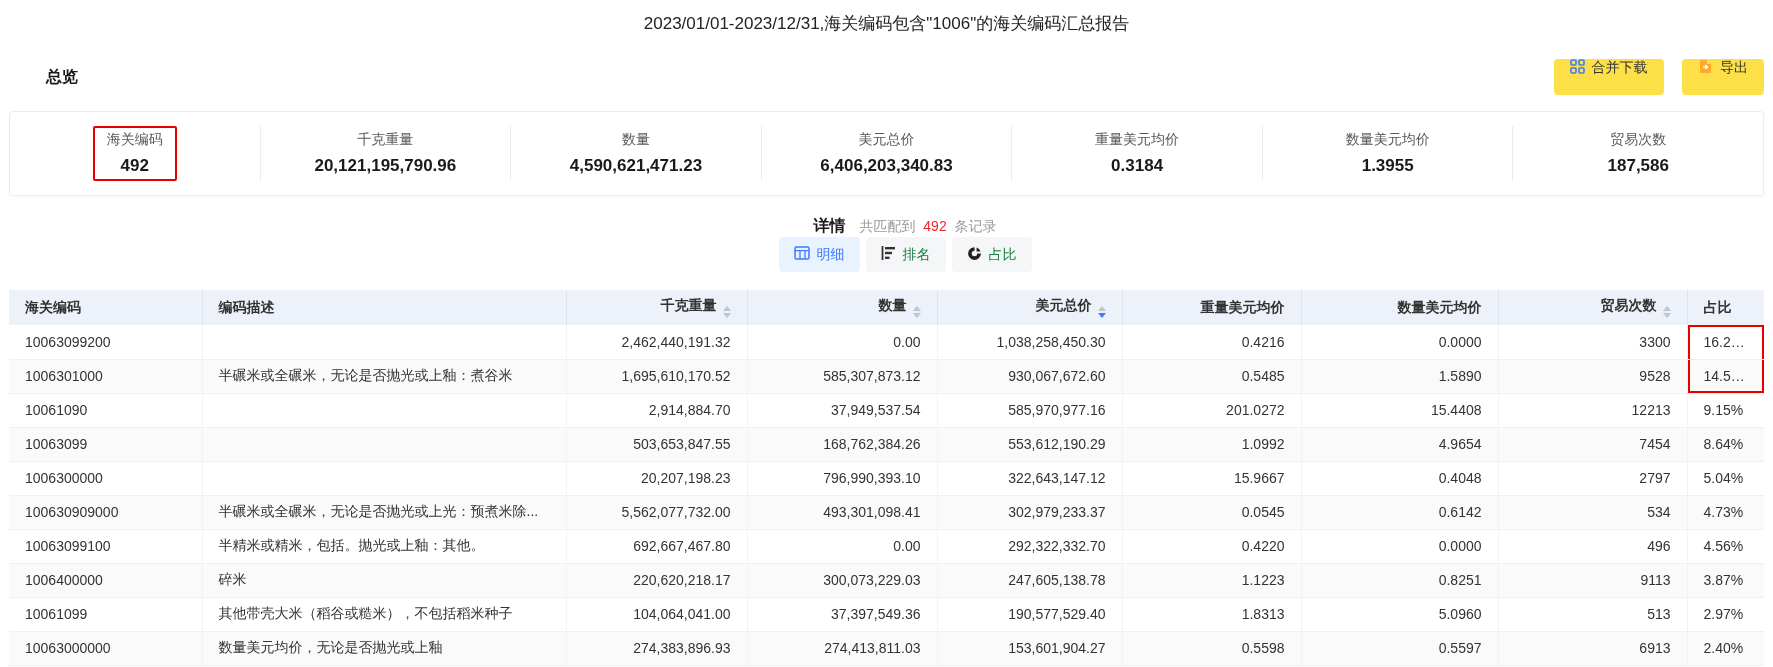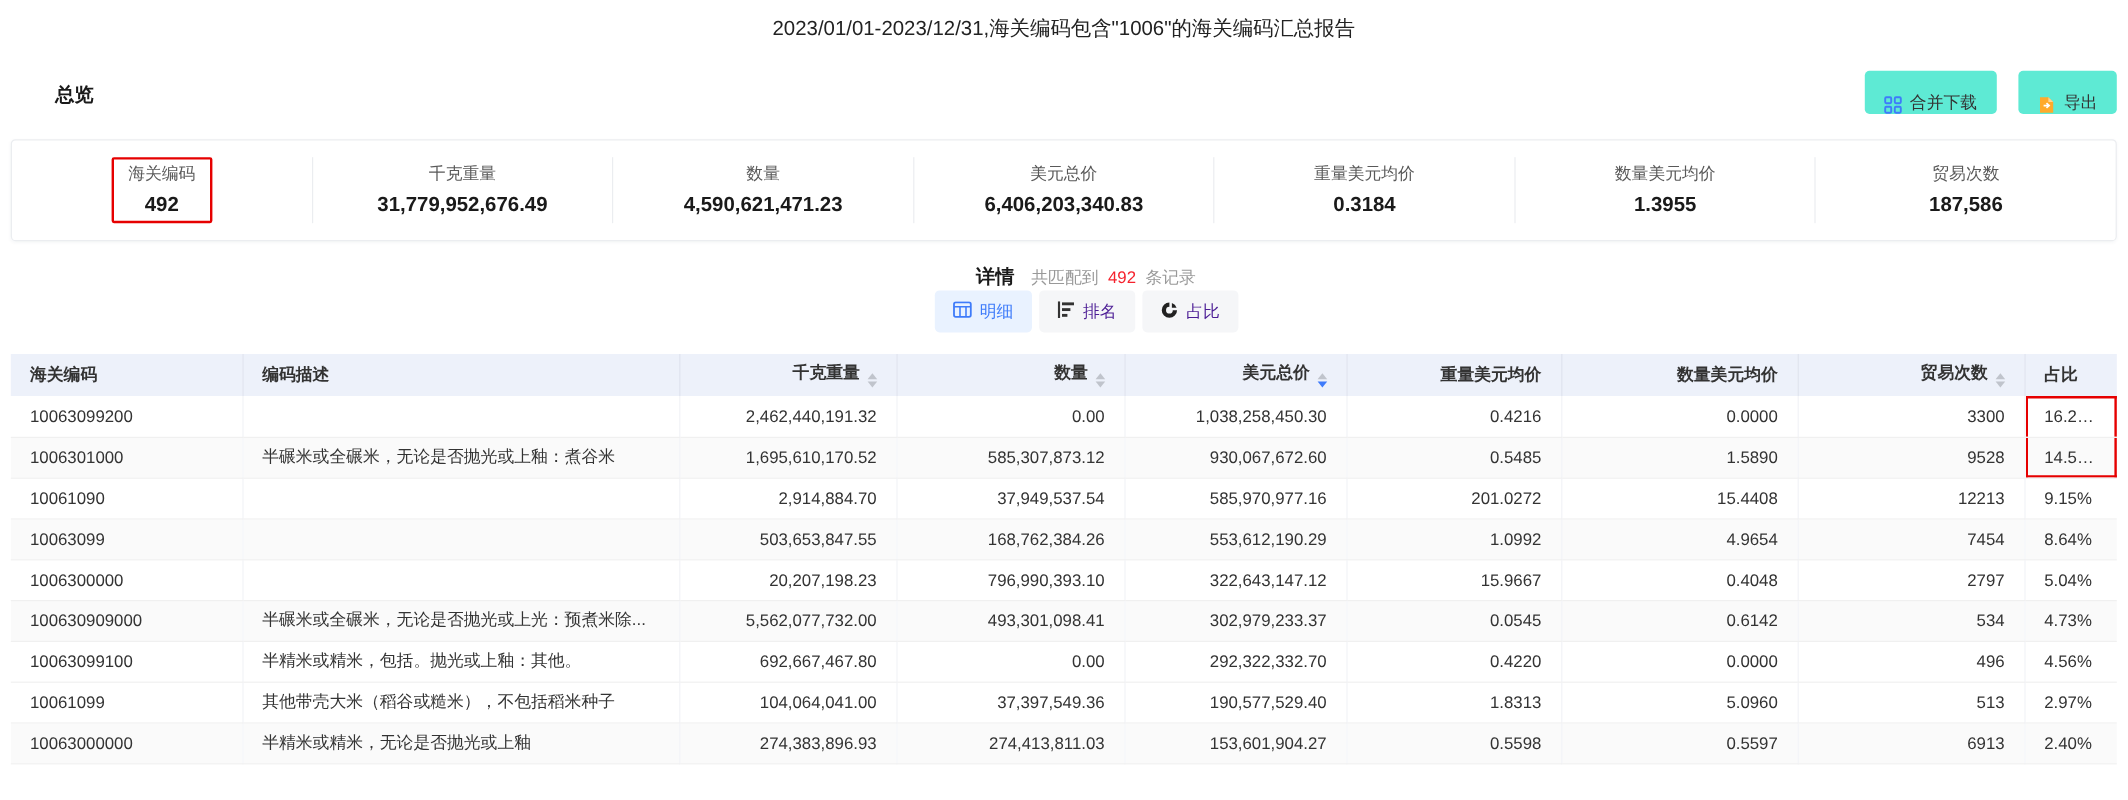--- a/index.html
+++ b/index.html
@@ -5,22 +5,22 @@
   * { margin:0; padding:0; box-sizing:border-box; }
   html,body { width:1773px; height:667px; background:#fff; overflow:hidden;
     font-family:"Liberation Sans","DejaVu Sans",sans-serif; color:#262626; }
   .page { padding:8px 9px 0 9px; }
 
   .report-title { text-align:center; font-size:17px; font-weight:500; color:#222; padding:4px 0 10px 0; }
 
   .section-row { display:flex; align-items:center; justify-content:space-between; margin-top:14px;margin-left:37px; }
   .section-title { font-size:16px; font-weight:700; color:#1a1a1a; }
 
-  .btn { display:inline-flex; align-items:flex-end; gap:7px; height:36px; padding:0 16px;
-    background:#5eead4; border:none; border-radius:4px; font-size:14px; color:#333; cursor:pointer;
+  .btn { display:inline-flex; align-items:flex-start; gap:7px; height:36px; padding:0 16px;
+    background:#fde047; border:none; border-radius:4px; font-size:14px; color:#333; cursor:pointer;
     font-family:Liberation Sans, sans-serif; }
   .btn + .btn { margin-left:14px; }
   .btn svg { display:block; }
 
   
   .stat-card { margin-top:16px; display:flex; align-items:stretch; border:1px solid #ebedf0;
     border-radius:4px; background:#fff; padding:14px 0; box-shadow:0 1px 3px rgba(20,40,80,.04); }
   .stat-item { flex:1; display:flex; align-items:center; justify-content:center; position:relative; }
   .stat-item + .stat-item { border-left:1px solid #ebedf0; }
   .stat-box { text-align:center; padding:3px 12px; border:2px solid transparent; border-radius:2px; }
@@ -28,21 +28,21 @@
   .stat-label { font-size:14px; color:#595959; }
   .stat-value { font-size:17px; font-weight:700; color:#1a1a1a; margin-top:7px; }
 
   
   .details-row { margin-top:20px;flex-direction:column; }
   .details-left { display:flex; align-items:baseline; gap:14px; }
   .match-text { font-size:14px; color:#999; }
   .match-count { color:#f5222d; margin:0 4px; }
   .view-btns { display:flex; gap:6px;justify-content:flex-end; }
   .vbtn { display:inline-flex; align-items:center; gap:7px; height:35px; padding:0 15px;
-    background:#f5f6f8; border:none; border-radius:4px; font-size:14px; color:#4c1d95; cursor:pointer;
+    background:#f5f6f8; border:none; border-radius:4px; font-size:14px; color:#15803d; cursor:pointer;
     font-family:inherit; }
   .vbtn.active { background:#e9f2ff; color:#3e7bfa; }
 
   
   .detail-table { margin-top:18px; border-collapse:collapse; table-layout:fixed; width:1755px; font-size:14px; }
   .detail-table th { background:#edf1fa; height:35px; font-weight:600; color:#333; padding:0 16px;
     border-right:1px solid #dfe3ee; white-space:nowrap; }
   .detail-table th:last-child { border-right:none; }
   .detail-table td { height:34px; padding:0 16px; color:#333; border-bottom:1px solid #f0f0f0;
     border-right:1px solid #f2f3f7; white-space:nowrap; overflow:hidden; text-overflow:ellipsis; }
@@ -98,21 +98,21 @@
   <div class="stat-card">
       <div class="stat-item">
         <div class="stat-box hl">
           <div class="stat-label">海关编码</div>
           <div class="stat-value">492</div>
         </div>
       </div>
       <div class="stat-item">
         <div class="stat-box">
           <div class="stat-label">千克重量</div>
-          <div class="stat-value">31,779,952,676.49</div>
+          <div class="stat-value">20,121,195,790.96</div>
         </div>
       </div>
       <div class="stat-item">
         <div class="stat-box">
           <div class="stat-label">数量</div>
           <div class="stat-value">4,590,621,471.23</div>
         </div>
       </div>
       <div class="stat-item">
         <div class="stat-box">
@@ -290,34 +290,45 @@
           <td class="ta-l">10063099100</td>
           <td class="ta-l">半精米或精米，包括。抛光或上釉：其他。</td>
           <td class="ta-r">692,667,467.80</td>
           <td class="ta-r">0.00</td>
           <td class="ta-r">292,322,332.70</td>
           <td class="ta-r">0.4220</td>
           <td class="ta-r">0.0000</td>
           <td class="ta-r">496</td>
           <td class="ta-l share-cell">4.56%</td>
         </tr>
+        <tr class="alt">
+          <td class="ta-l">1006400000</td>
+          <td class="ta-l">碎米</td>
+          <td class="ta-r">220,620,218.17</td>
+          <td class="ta-r">300,073,229.03</td>
+          <td class="ta-r">247,605,138.78</td>
+          <td class="ta-r">1.1223</td>
+          <td class="ta-r">0.8251</td>
+          <td class="ta-r">9113</td>
+          <td class="ta-l share-cell">3.87%</td>
+        </tr>
         <tr>
           <td class="ta-l">10061099</td>
           <td class="ta-l">其他带壳大米（稻谷或糙米），不包括稻米种子</td>
           <td class="ta-r">104,064,041.00</td>
           <td class="ta-r">37,397,549.36</td>
           <td class="ta-r">190,577,529.40</td>
           <td class="ta-r">1.8313</td>
           <td class="ta-r">5.0960</td>
           <td class="ta-r">513</td>
           <td class="ta-l share-cell">2.97%</td>
         </tr>
         <tr class="alt">
           <td class="ta-l">10063000000</td>
-          <td class="ta-l">半精米或精米，无论是否抛光或上釉</td>
+          <td class="ta-l">数量美元均价，无论是否抛光或上釉</td>
           <td class="ta-r">274,383,896.93</td>
           <td class="ta-r">274,413,811.03</td>
           <td class="ta-r">153,601,904.27</td>
           <td class="ta-r">0.5598</td>
           <td class="ta-r">0.5597</td>
           <td class="ta-r">6913</td>
           <td class="ta-l share-cell">2.40%</td>
         </tr>
       </tbody>
   </table>

